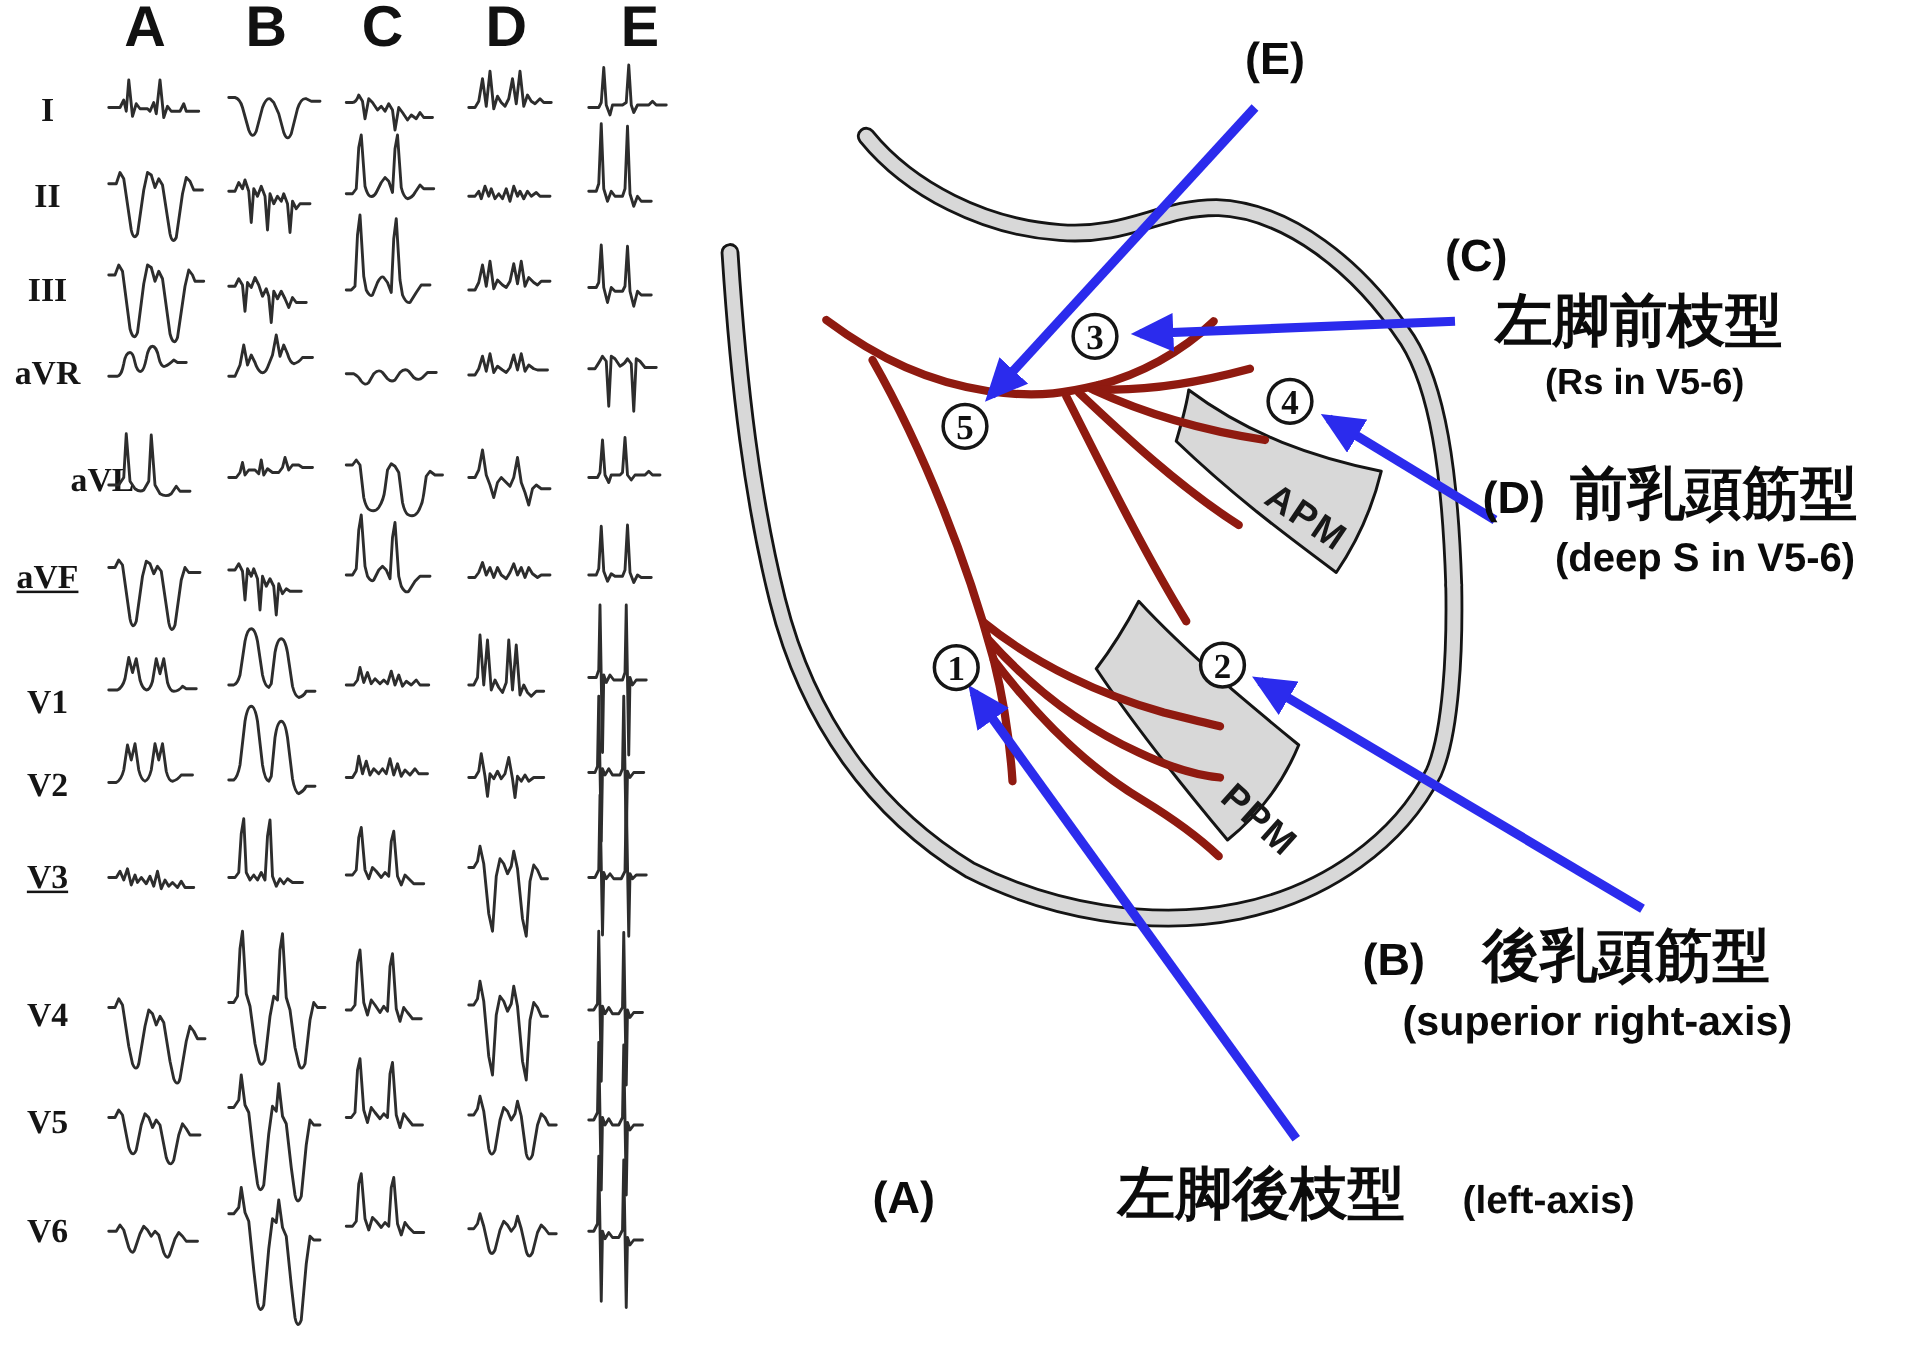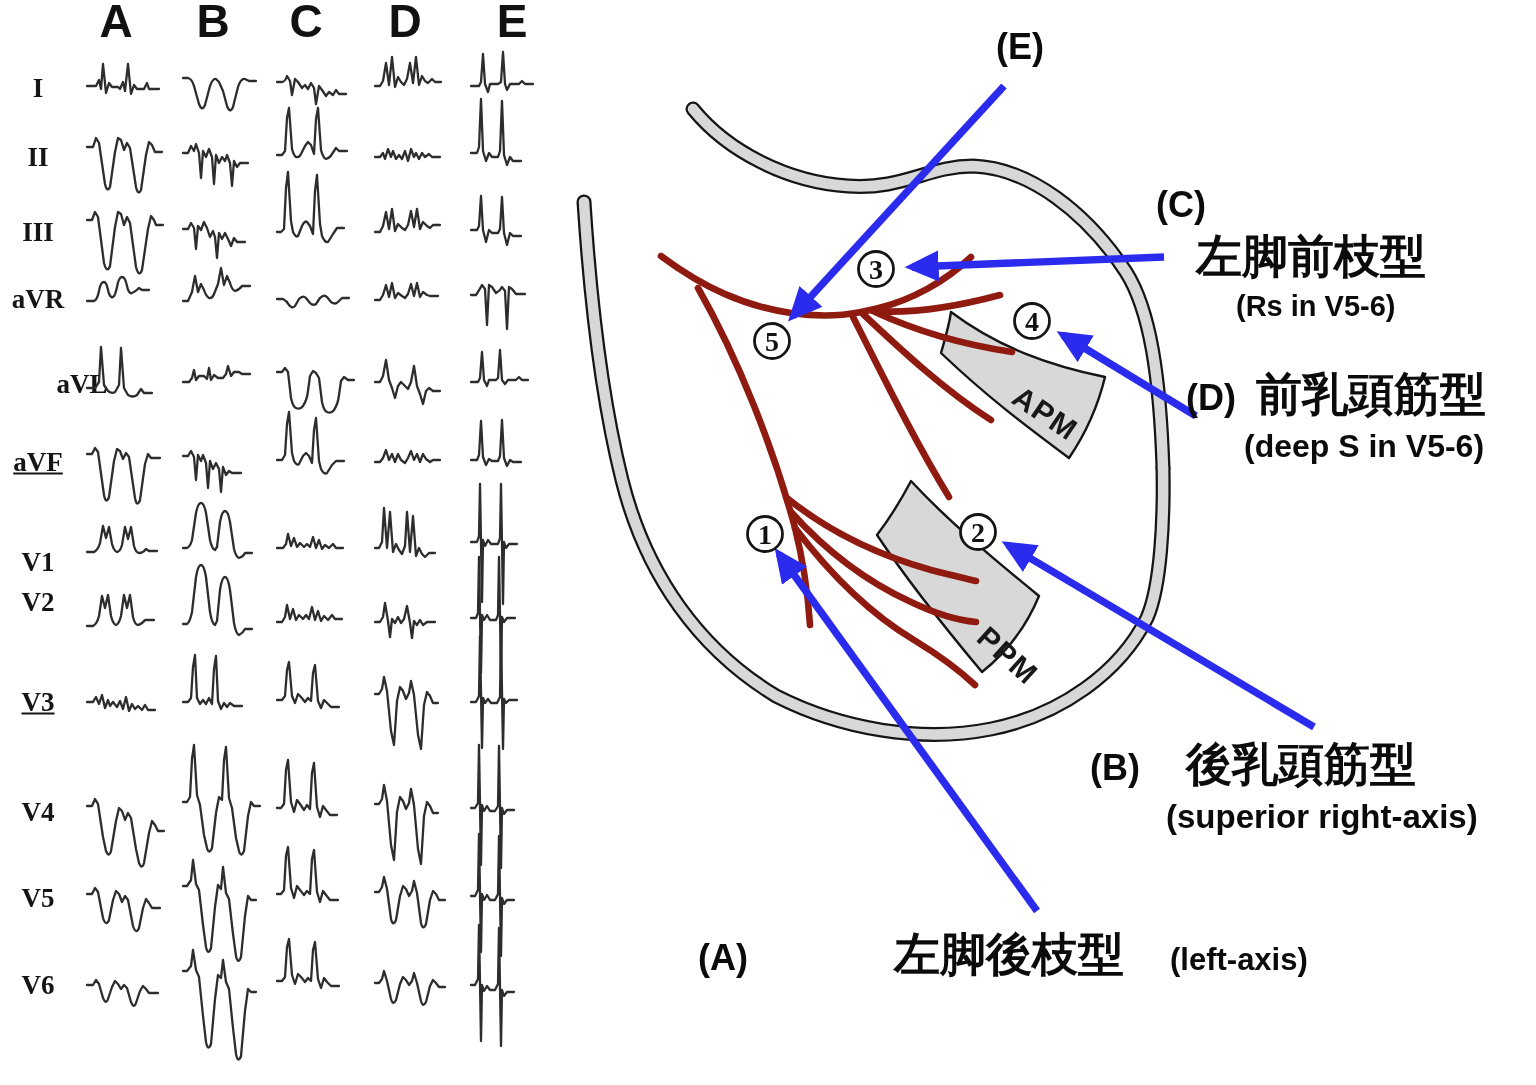--- a/index.html
+++ b/index.html
@@ -46,21 +46,21 @@
       <div class="ecg-head" style="left: 306px;">C</div>
       <div class="ecg-head" style="left: 405px;">D</div>
       <div class="ecg-head" style="left: 512px;">E</div>
       <div class="ecg-lead" style="top: 88px;">I</div>
       <div class="ecg-lead" style="top: 157px;">II</div>
       <div class="ecg-lead" style="top: 232px;">III</div>
       <div class="ecg-lead" style="top: 299px;">aVR</div>
       <div class="ecg-lead" style="top: 384px; margin-left: 44px;">aVL</div>
       <div class="ecg-lead" style="top: 462px; text-decoration: underline;">aVF</div>
       <div class="ecg-lead" style="top: 528px; margin-top: 34px;">V1</div>
-      <div class="ecg-lead" style="top: 602px;">V2</div>
+      <div class="ecg-lead" style="top: 628px;">V2</div>
       <div class="ecg-lead" style="top: 702px; text-decoration: underline;">V3</div>
       <div class="ecg-lead" style="top: 812px;">V4</div>
       <div class="ecg-lead" style="top: 898px; font-family: Liberation Serif, serif;">V5</div>
       <div class="ecg-lead" style="top: 985px;">V6</div>
       <svg class="ecg-cell" viewBox="0 0 96 160" style="left: 84px; top: 8px;">
         <path class="tracepath" d="M3,78 h9 l3,-6 l2,9 l2,-25 l3,29 l3,-10 l3,4 h6 l2,2 l3,-7 l2,9 l3,-27 l3,30 l3,-9 l3,4 h7 l3,-6 l2,6 h10"></path>
       </svg>
       <svg class="ecg-cell" viewBox="0 0 96 160" style="left: 84px; top: 77px;">
         <path class="tracepath" d="M3,70 h6 l3,-9 l3,5 l6,41 q2,9 5,3 l5,-35 l3,-14 l3,2 l3,10 l3,-7 l3,5 l6,39 q2,9 5,3 l5,-35 l3,-13 l3,3 l3,7 h7"></path>
       </svg>
@@ -324,21 +324,21 @@
       <span class="ann-title" style="margin-left:20px">前乳頭筋型</span>
     </div>
     <div class="ann-sub" style="margin-left:58px;font-size:32px">(deep S in V5-6)</div>
   </div>
 
   <div class="ann" id="ann-b">
     <div class="ann-line">
       <span class="ann-tag">(B)</span>
       <span class="ann-title" style="margin-left:46px">後乳頭筋型</span>
     </div>
-    <div class="ann-sub" style="margin-left:76px;font-size:33px">(superior right-axis)</div>
+    <div class="ann-sub" style="margin-left:32px;font-size:33px">(superior right-axis)</div>
   </div>
 
   <div class="ann" id="ann-a">
     <div class="ann-line">
       <span class="ann-tag">(A)</span>
       <span class="ann-title" style="margin-left:146px">左脚後枝型</span>
       <span class="ann-sub" style="margin-left:46px;font-size:31px">(left-axis)</span>
     </div>
   </div>
 

